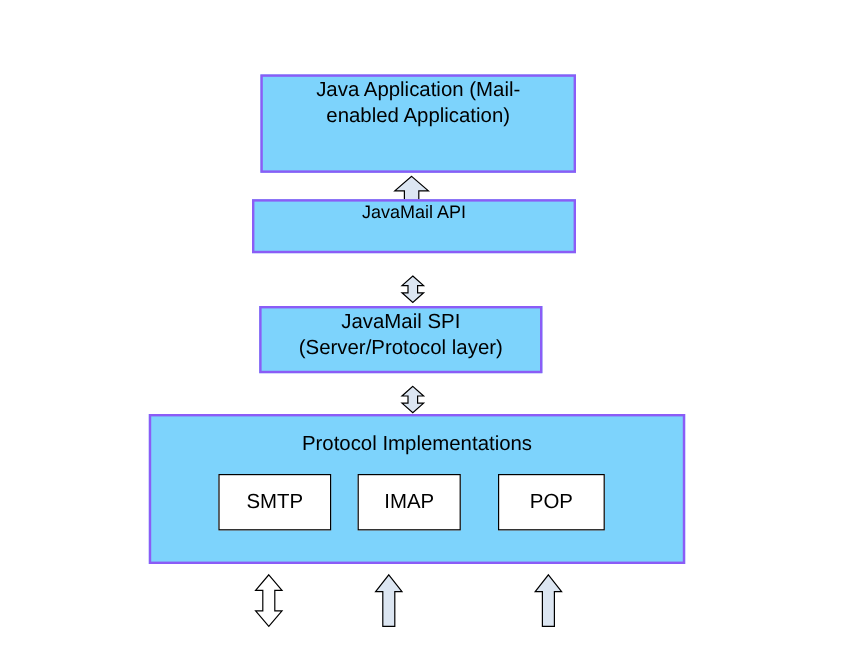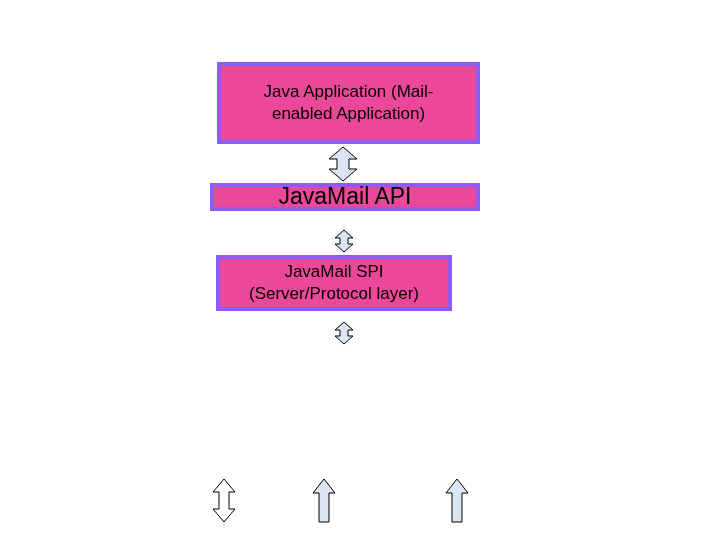--- a/index.html
+++ b/index.html
@@ -17,44 +17,44 @@
   #diagram {
     position: absolute;
     left: 0;
     top: 0;
     width: 720px;
     height: 540px;
   }
   .box {
     position: absolute;
     box-sizing: border-box;
-    border: 4px solid #8b5cf6;
-    background: #ec4899;
+    border: 2px solid #8b5cf6;
+    background: #7dd3fc;
     display: flex;
-    align-items: center;
+    align-items: flex-start;
     justify-content: center;
     text-align: center;
     color: #000000;
     line-height: 1.3;
     white-space: pre-line;
   }
   .box-app {
     left: 217px;
     top: 62px;
     width: 263px;
     height: 82px;
     font-size: 17px;
     padding: 0 16px;
   }
   .box-api {
     left: 210px;
-    top: 183px;
+    top: 166px;
     width: 270px;
-    height: 28px;
-    font-size: 23px;
+    height: 45px;
+    font-size: 15px;
   }
   .box-spi {
     left: 216px;
     top: 255px;
     width: 236px;
     height: 56px;
     font-size: 17px;
   }
   .box-proto {
     left: 124px;
@@ -124,20 +124,32 @@
     <span>JavaMail SPI
 (Server/Protocol layer)</span>
   </div>
 
   <div class="arrow" style="left:333px; top:321px;">
     <svg width="22" height="24" viewBox="0 0 22 24">
       <polygon points="11,1 20,9 15,9 15,15 20,15 11,23 2,15 7,15 7,9 2,9" fill="#dce6f2" stroke="#000000" stroke-width="1"></polygon>
     </svg>
   </div>
 
+  <div class="box box-proto">
+    <div class="proto-title">Protocol Implementations</div>
+    <div class="proto-child proto-smtp">
+      <span>SMTP</span>
+    </div>
+    <div class="proto-child proto-imap">
+      <span>IMAP</span>
+    </div>
+    <div class="proto-child proto-pop">
+      <span>POP</span>
+    </div>
+  </div>
 
   <div class="arrow" style="left:211px; top:478px;">
     <svg width="26" height="45" viewBox="0 0 26 45">
       <polygon points="13,1 24,14 18,14 18,31 24,31 13,44 2,31 8,31 8,14 2,14" fill="#ffffff" stroke="#000000" stroke-width="1"></polygon>
     </svg>
   </div>
 
   <div class="arrow" style="left:311px; top:478px;">
     <svg width="26" height="45" viewBox="0 0 26 45">
       <polygon points="13,1 24,15 18,15 18,44 8,44 8,15 2,15" fill="#dce6f2" stroke="#000000" stroke-width="1"></polygon>

